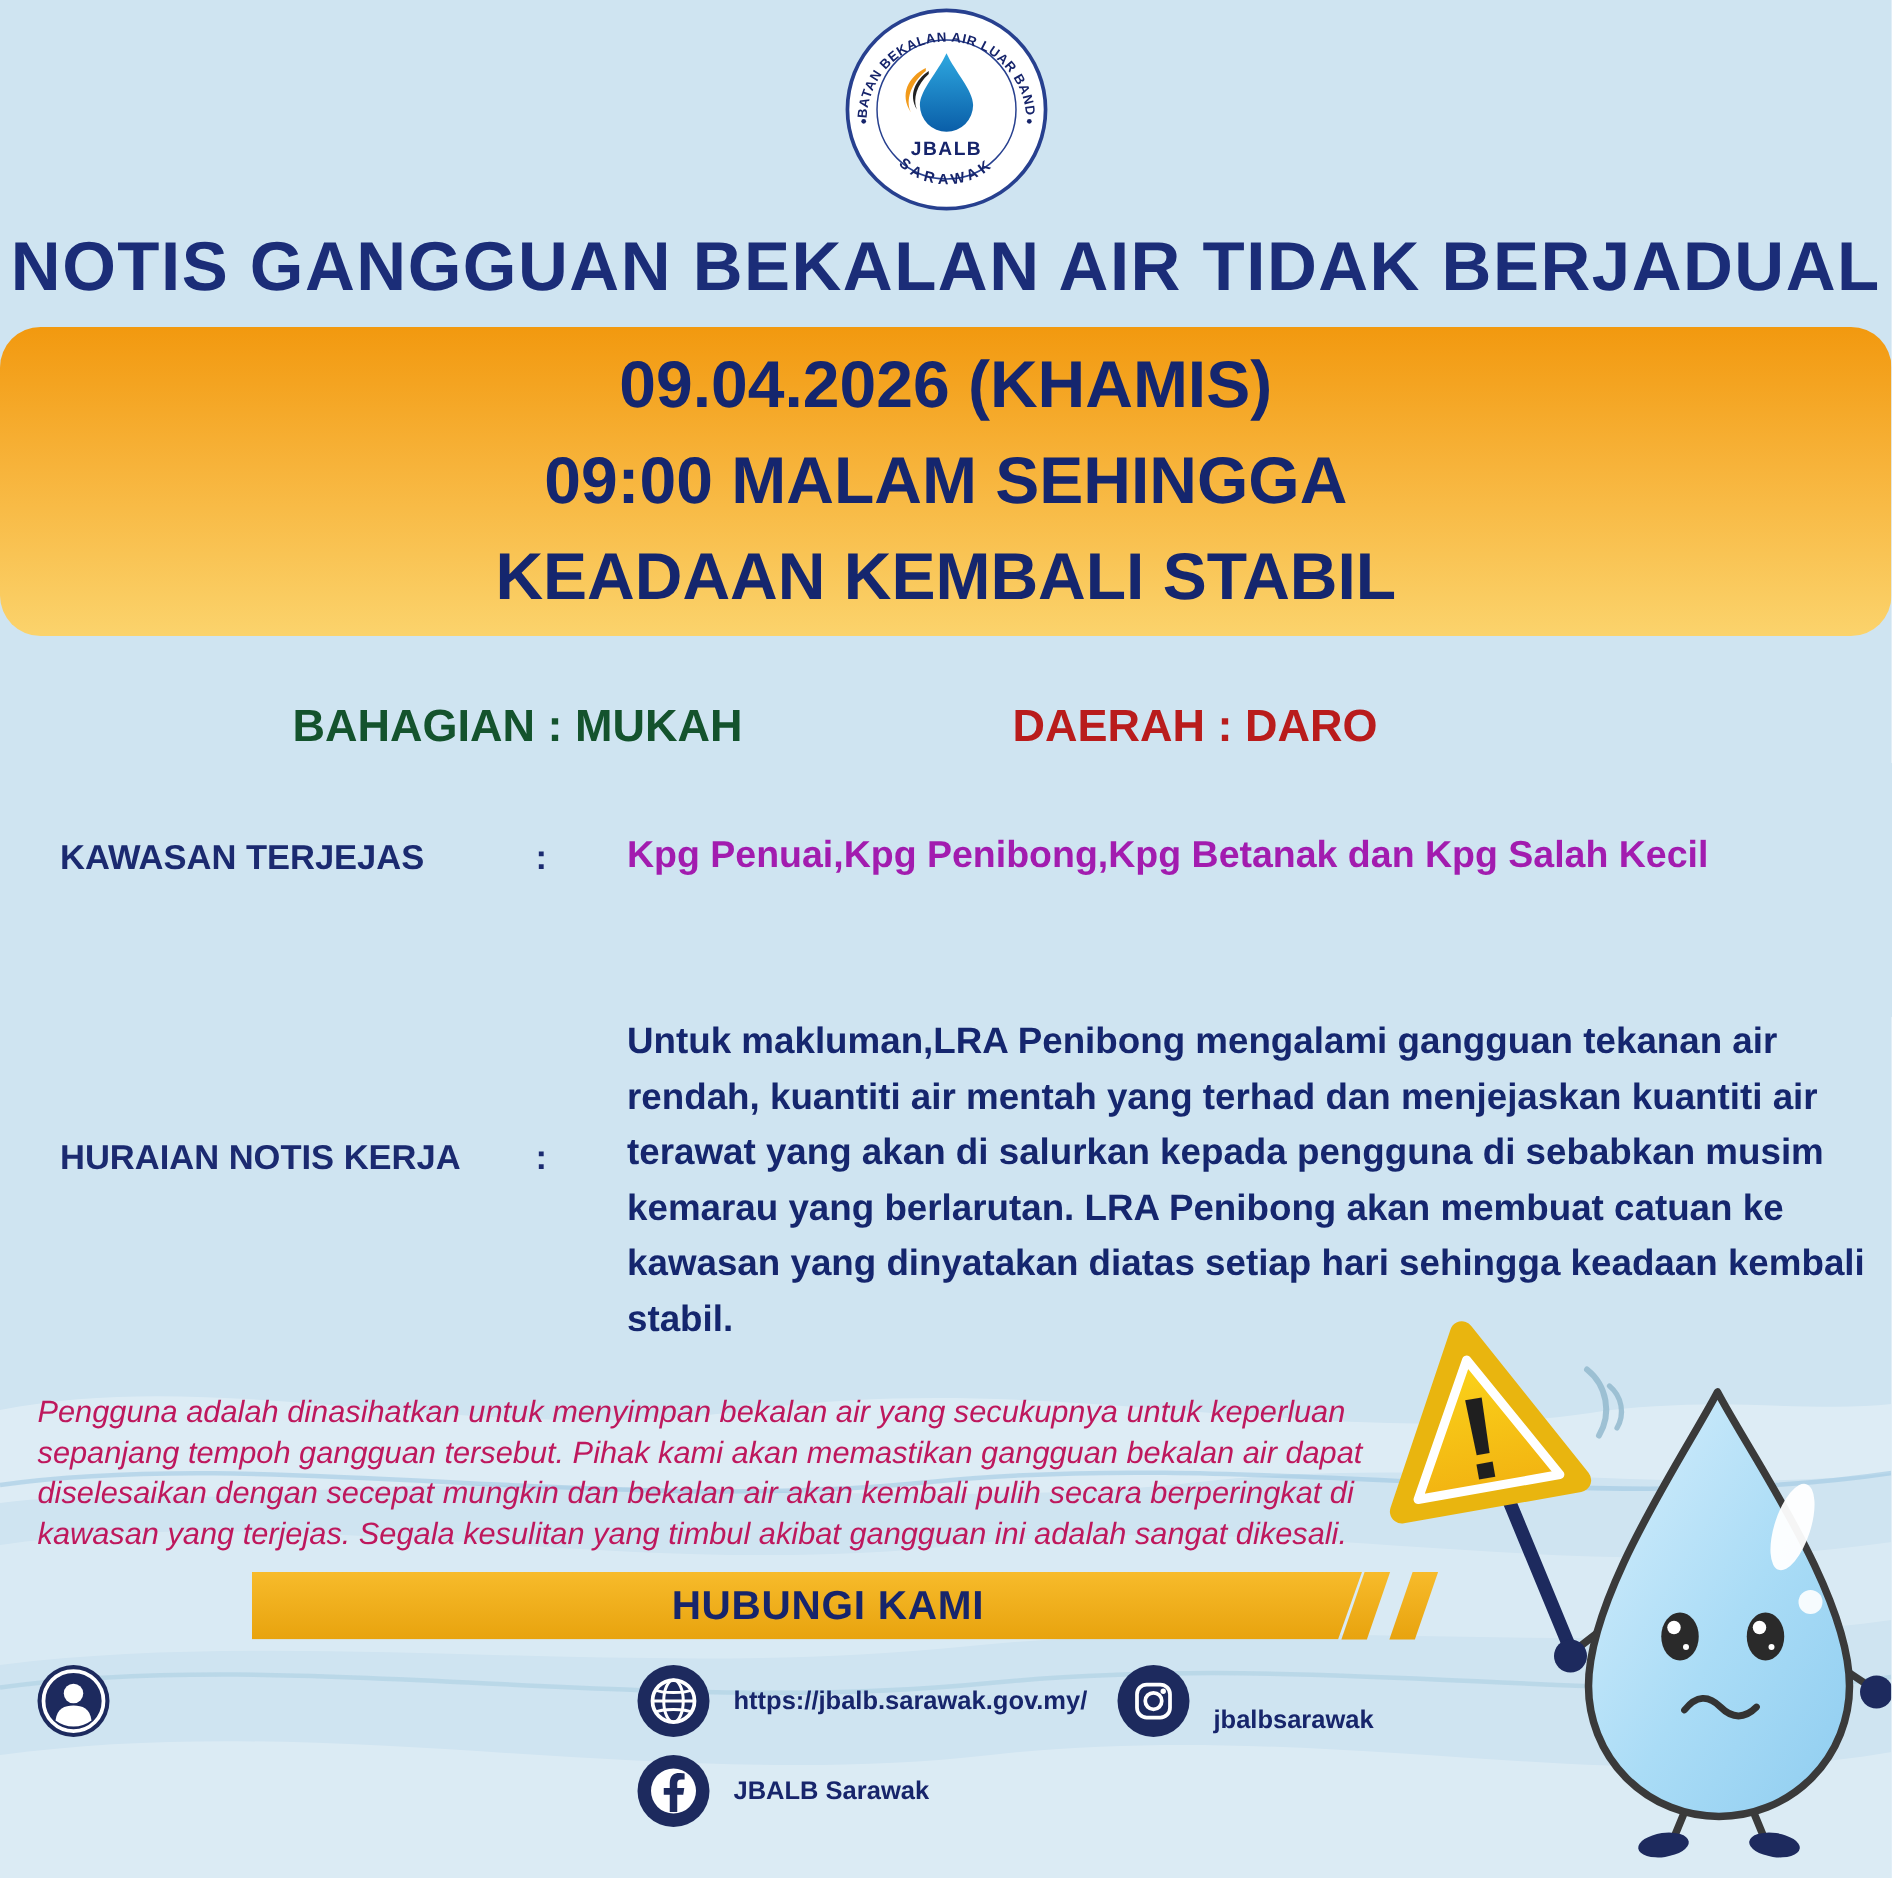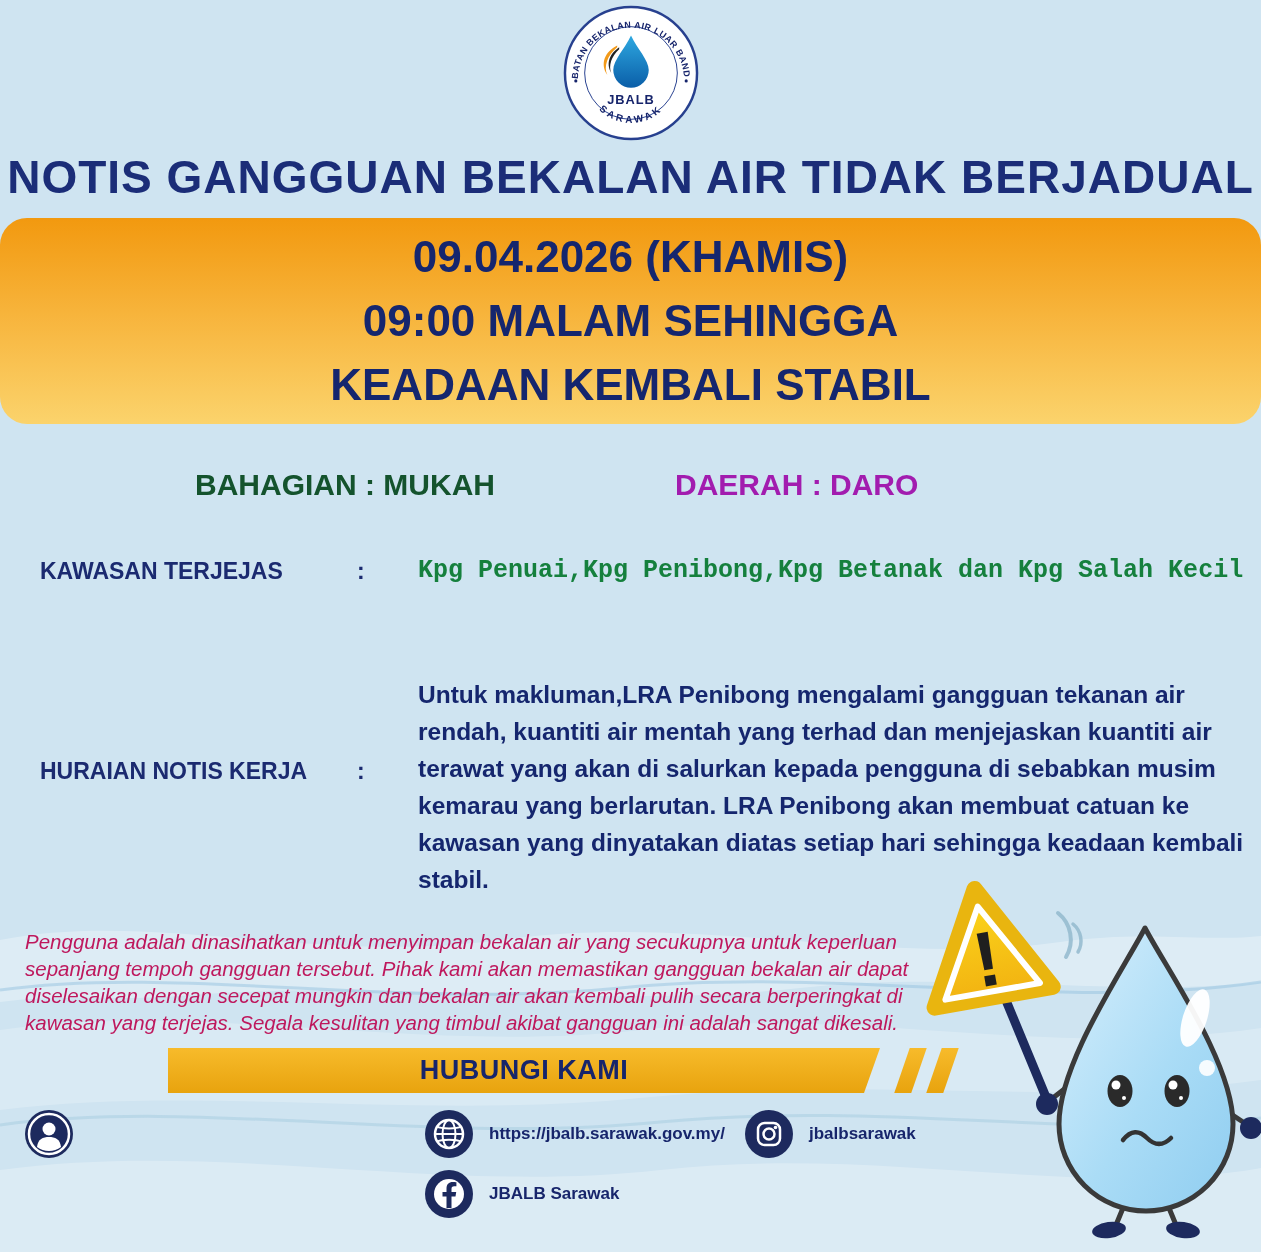--- a/index.html
+++ b/index.html
@@ -22,68 +22,68 @@
   }
 
   .schedule-banner{
     position:absolute;top:218px;left:0;width:100%;height:206px;
     background:linear-gradient(180deg,#f2990f 0%,#f7b33a 45%,#fbd36c 100%);
     display:flex;flex-direction:column;justify-content:center;align-items:center;border-radius:27px;
   }
   .schedule-line{font-size:44px;font-weight:bold;color:#15266e;line-height:64px;white-space:nowrap;}
 
   .region-bahagian{position:absolute;left:195px;top:468px;font-size:30px;font-weight:bold;color:#14532d;}
-  .region-daerah{position:absolute;left:675px;top:468px;font-size:30px;font-weight:bold;color:#a21caf;}
+  .region-daerah{position:absolute;left:675px;top:468px;font-size:30px;font-weight:bold;color:#b91c1c;}
 
   .field-label{position:absolute;left:40px;font-size:23px;font-weight:bold;color:#1b2a70;white-space:nowrap;}
   .field-colon{position:absolute;left:357px;font-size:23px;font-weight:bold;color:#1b2a70;}
   .kawasan-label{top:558px;text-align:center;}
   .kawasan-colon{top:558px;}
   .kawasan-value{
     position:absolute;left:418px;top:556px;width:830px;
-    font-size:25px;font-weight:bold;color:#15803d;font-family:Liberation Mono, monospace;
+    font-size:25px;font-weight:bold;color:#a21caf;
   }
   .huraian-label{top:758px;}
   .huraian-colon{top:758px;}
   .huraian-value{
     position:absolute;left:418px;top:676px;width:828px;
     font-size:24.5px;font-weight:bold;color:#15266e;line-height:37px;
   }
 
   .advisory{
     position:absolute;left:25px;top:928px;width:918px;
     font-size:20.5px;font-style:italic;color:#be185d;line-height:27px;
   }
 
   .contact-banner{
     position:absolute;top:1048px;left:168px;width:712px;height:45px;
     background:linear-gradient(180deg,#f7bb2b,#e8a30e);
     clip-path:polygon(0 0,100% 0,calc(100% - 16px) 100%,0 100%);
-    display:flex;align-items:center;justify-content:center;
+    display:flex;align-items:center;justify-content:center;padding-left:28px;
   }
   .contact-banner-text{font-size:27px;font-weight:bold;color:#17256b;letter-spacing:0.5px;}
   .stripe{
     position:absolute;top:1048px;height:45px;width:17px;
     background:linear-gradient(180deg,#f7bb2b,#e8a30e);
     transform:skewX(-19deg);
   }
   .stripe-1{left:902px;}
   .stripe-2{left:934px;}
 
   .contact-item{position:absolute;display:flex;gap:16px;}
   .icon-circle{
     width:48px;height:48px;border-radius:50%;background:#1d2a5e;
     display:flex;align-items:center;justify-content:center;flex:0 0 48px;
   }
   .contact-text{font-size:17px;font-weight:bold;color:#17256b;line-height:22px;}
   .item-phone{left:25px;top:1110px;align-items:flex-start;}
   .item-phone .contact-text{width:300px;margin-top:2px;}
   .item-web{left:425px;top:1110px;align-items:center;}
   .item-fb{left:425px;top:1170px;align-items:center;}
-  .item-ig{left:745px;top:1110px;align-items:center;}
+  .item-ig{left:745px;top:1110px;align-items:flex-end;}
 
   .mascot{position:absolute;left:895px;top:858px;width:366px;height:394px;z-index:3;pointer-events:none;}
 </style>
 </head>
 <body>
 
 <div class="page">
 
   <svg class="waves" viewBox="0 0 1261 382" preserveAspectRatio="none">
     <path d="M0,70 C150,40 320,95 500,70 C700,42 880,98 1060,72 C1140,60 1210,72 1261,66 L1261,112 C1120,128 960,100 800,118 C600,140 380,108 180,126 C120,131 60,124 0,132 Z" fill="#ffffff" opacity="0.30"></path>

